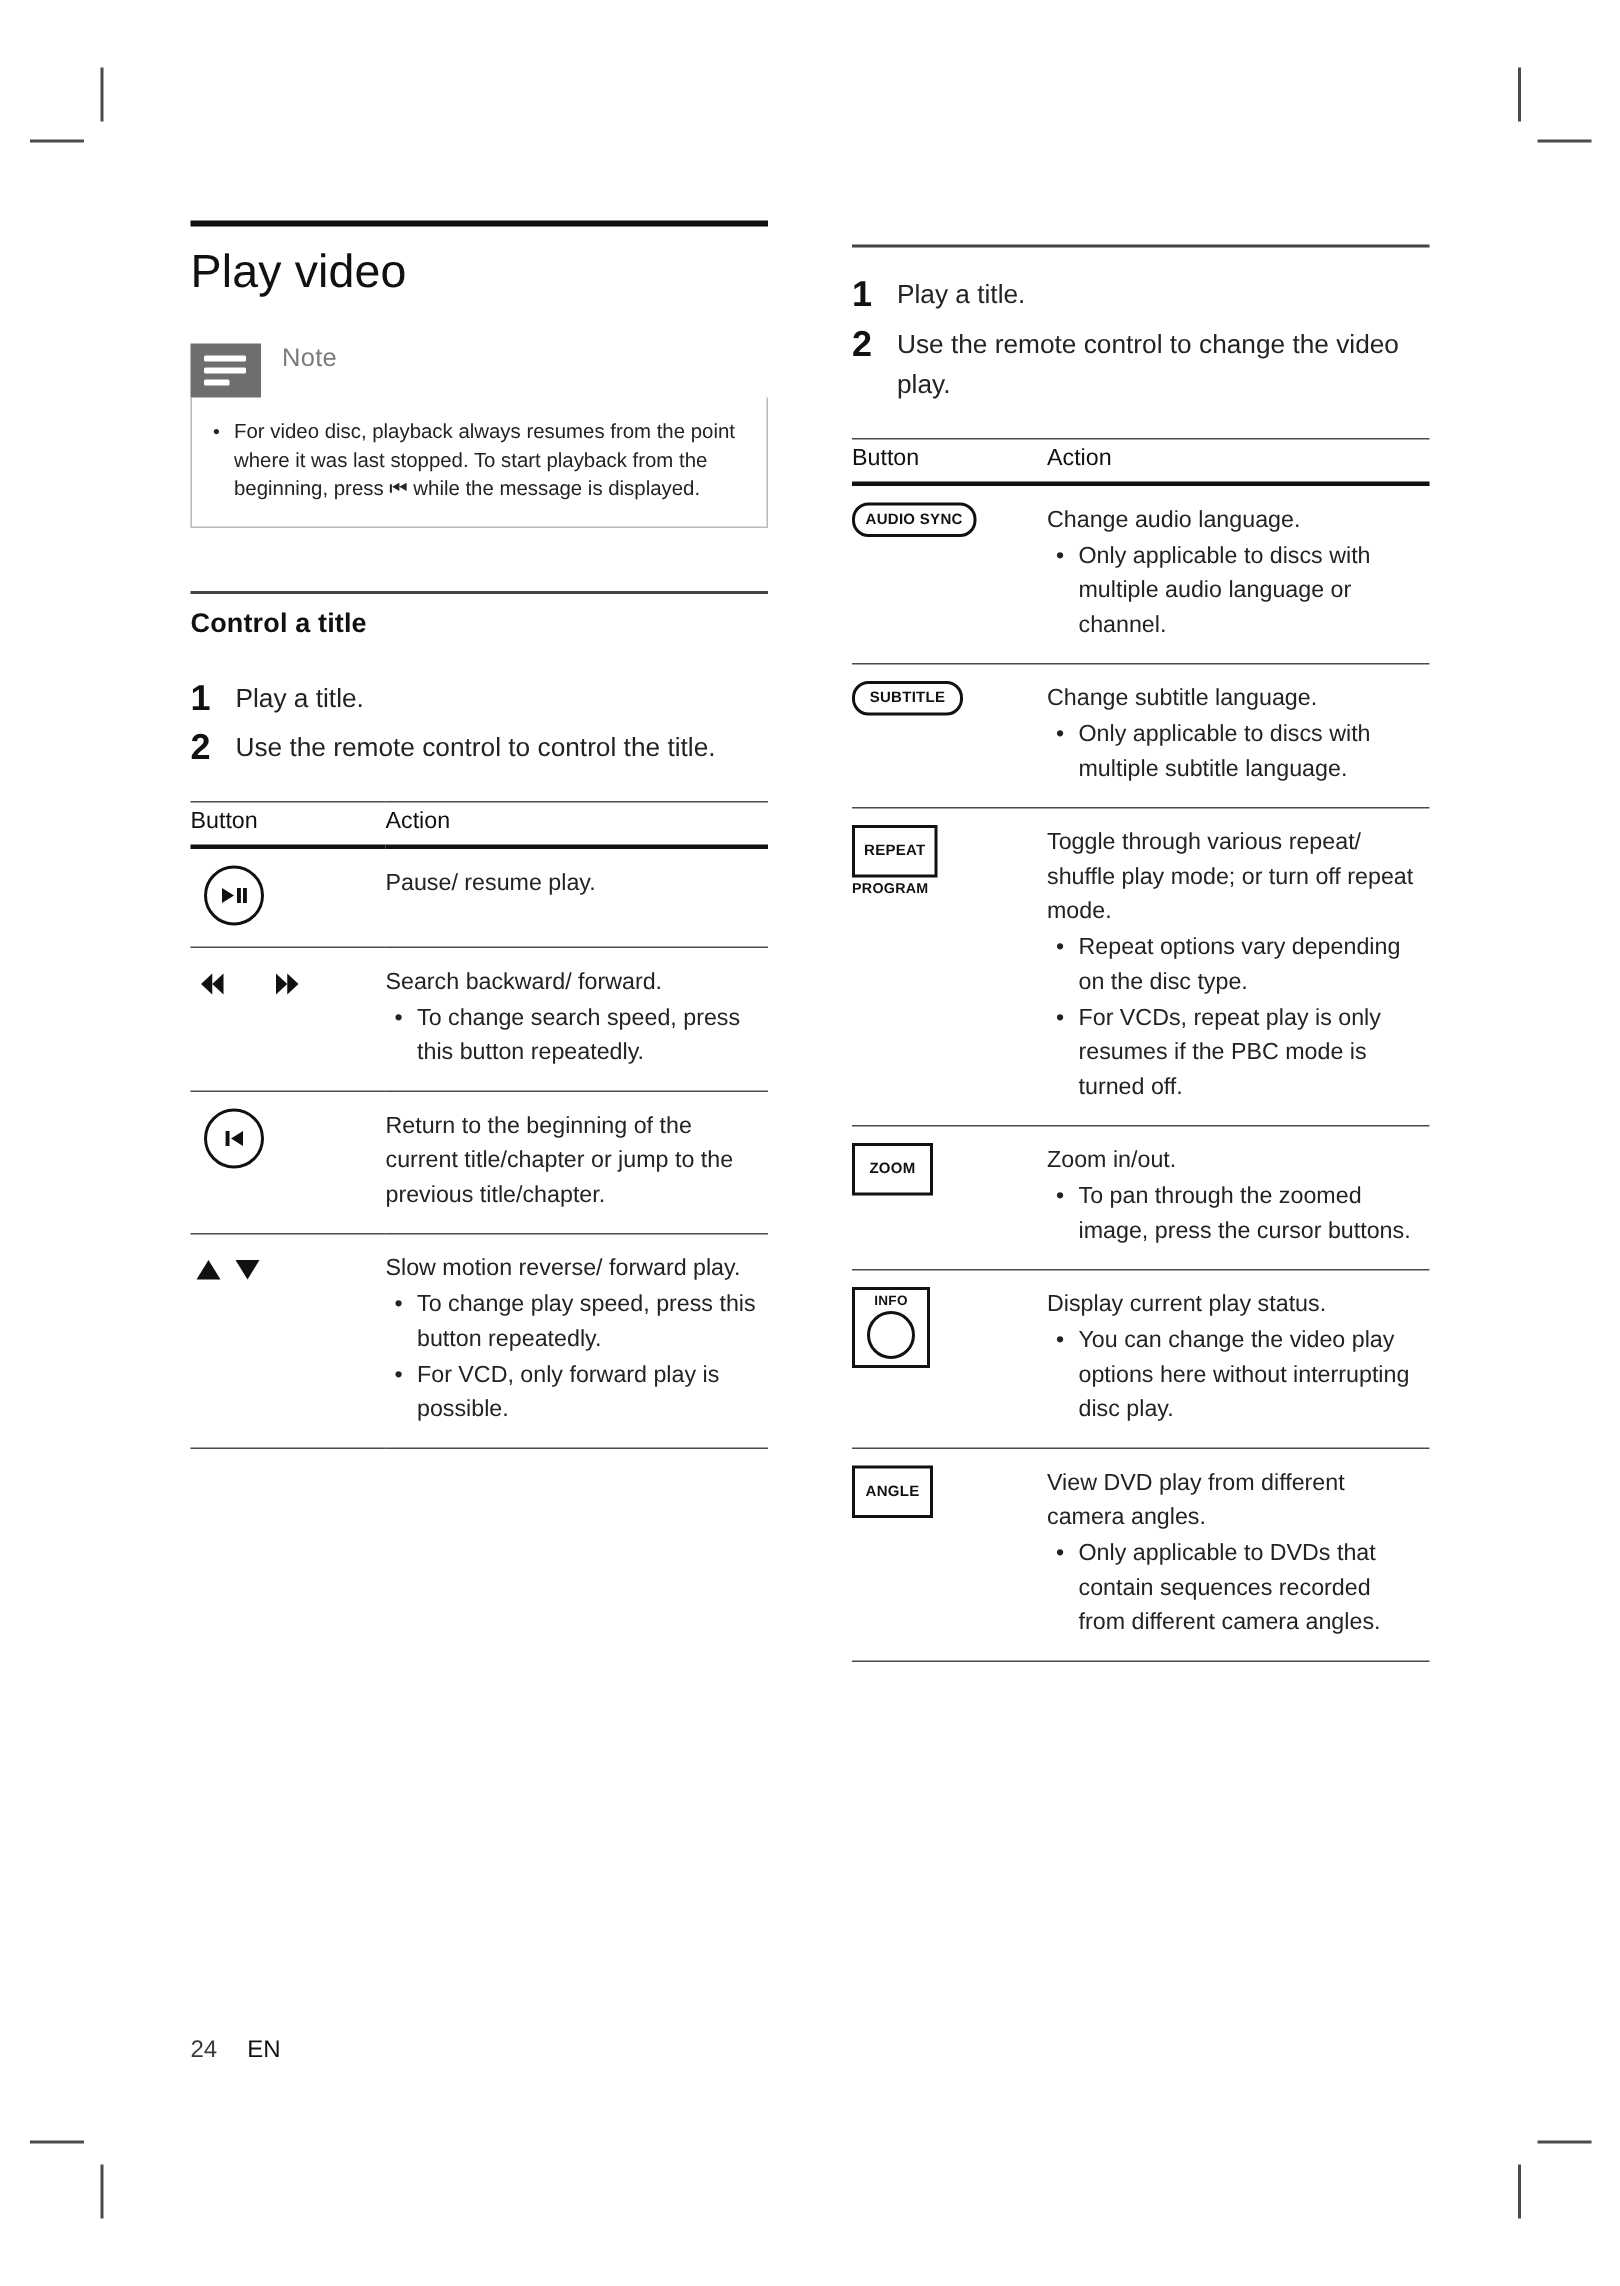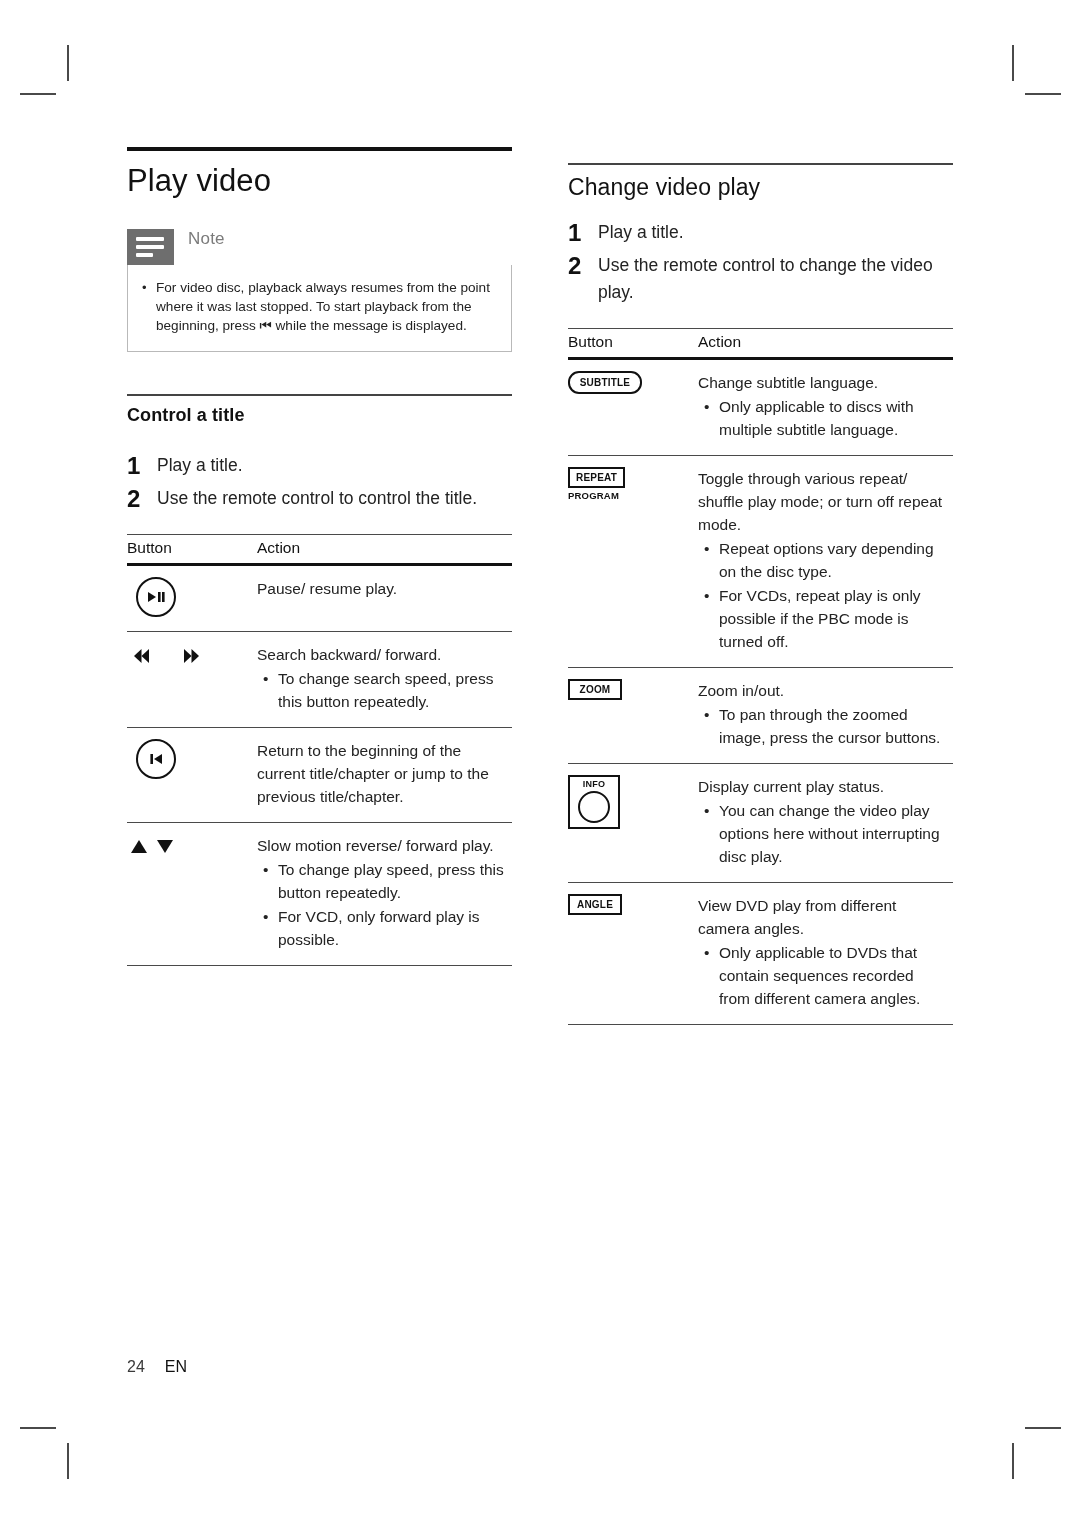--- a/index.html
+++ b/index.html
@@ -220,21 +220,21 @@
     white-space: nowrap;
   }
   .key-pill.wide { min-width: 74px; }
 
   
   .key-rect {
     display: inline-flex;
     align-items: center;
     justify-content: center;
     border: 2.2px solid #111;
-    height: 21px;
+    height: 35px;
     min-width: 54px;
     padding: 0 6px;
     font-size: 10px;
     font-weight: 700;
     letter-spacing: .2px;
     color: #111;
     box-sizing: border-box;
     white-space: nowrap;
   }
   .key-under {
@@ -427,21 +427,20 @@
             </span>
           </td>
         </tr>
       </tbody>
     </table>
   </div>
 
   <div class="col col-right">
 
     <div class="rule-thin"></div>
-    <h2 class="subtitle light">Change video play</h2>
 
     <div class="steps" style="margin-top:18px;">
       <div class="step">
         <span class="num">1</span>
         <span class="body">Play a title.</span>
       </div>
       <div class="step">
         <span class="num">2</span>
         <span class="body">Use the remote control to change the video play.</span>
       </div>
@@ -449,20 +448,32 @@
 
     <table class="btn-table">
       <thead>
         <tr>
           <th class="c-btn">Button</th>
           <th>Action</th>
         </tr>
       </thead>
       <tbody>
 
+        <tr>
+          <td class="c-btn">
+            <span class="key-pill wide">AUDIO SYNC</span>
+          </td>
+          <td class="c-act">
+            <span class="act-lead">Change audio language.</span>
+            <span class="act-sub">
+              <span class="dot">•</span>
+              <span class="txt">Only applicable to discs with multiple audio language or channel.</span>
+            </span>
+          </td>
+        </tr>
 
         <tr>
           <td class="c-btn">
             <span class="key-pill wide">SUBTITLE</span>
           </td>
           <td class="c-act">
             <span class="act-lead">Change subtitle language.</span>
             <span class="act-sub">
               <span class="dot">•</span>
               <span class="txt">Only applicable to discs with multiple subtitle language.</span>
@@ -478,21 +489,21 @@
             </span>
           </td>
           <td class="c-act">
             <span class="act-lead">Toggle through various repeat/ shuffle play mode; or turn off repeat mode.</span>
             <span class="act-sub">
               <span class="dot">•</span>
               <span class="txt">Repeat options vary depending on the disc type.</span>
             </span>
             <span class="act-sub">
               <span class="dot">•</span>
-              <span class="txt">For VCDs, repeat play is only possible if the PBC mode is turned off.</span>
+              <span class="txt">For VCDs, repeat play is only resumes if the PBC mode is turned off.</span>
             </span>
           </td>
         </tr>
 
         <tr>
           <td class="c-btn">
             <span class="key-rect">ZOOM</span>
           </td>
           <td class="c-act">
             <span class="act-lead">Zoom in/out.</span>

